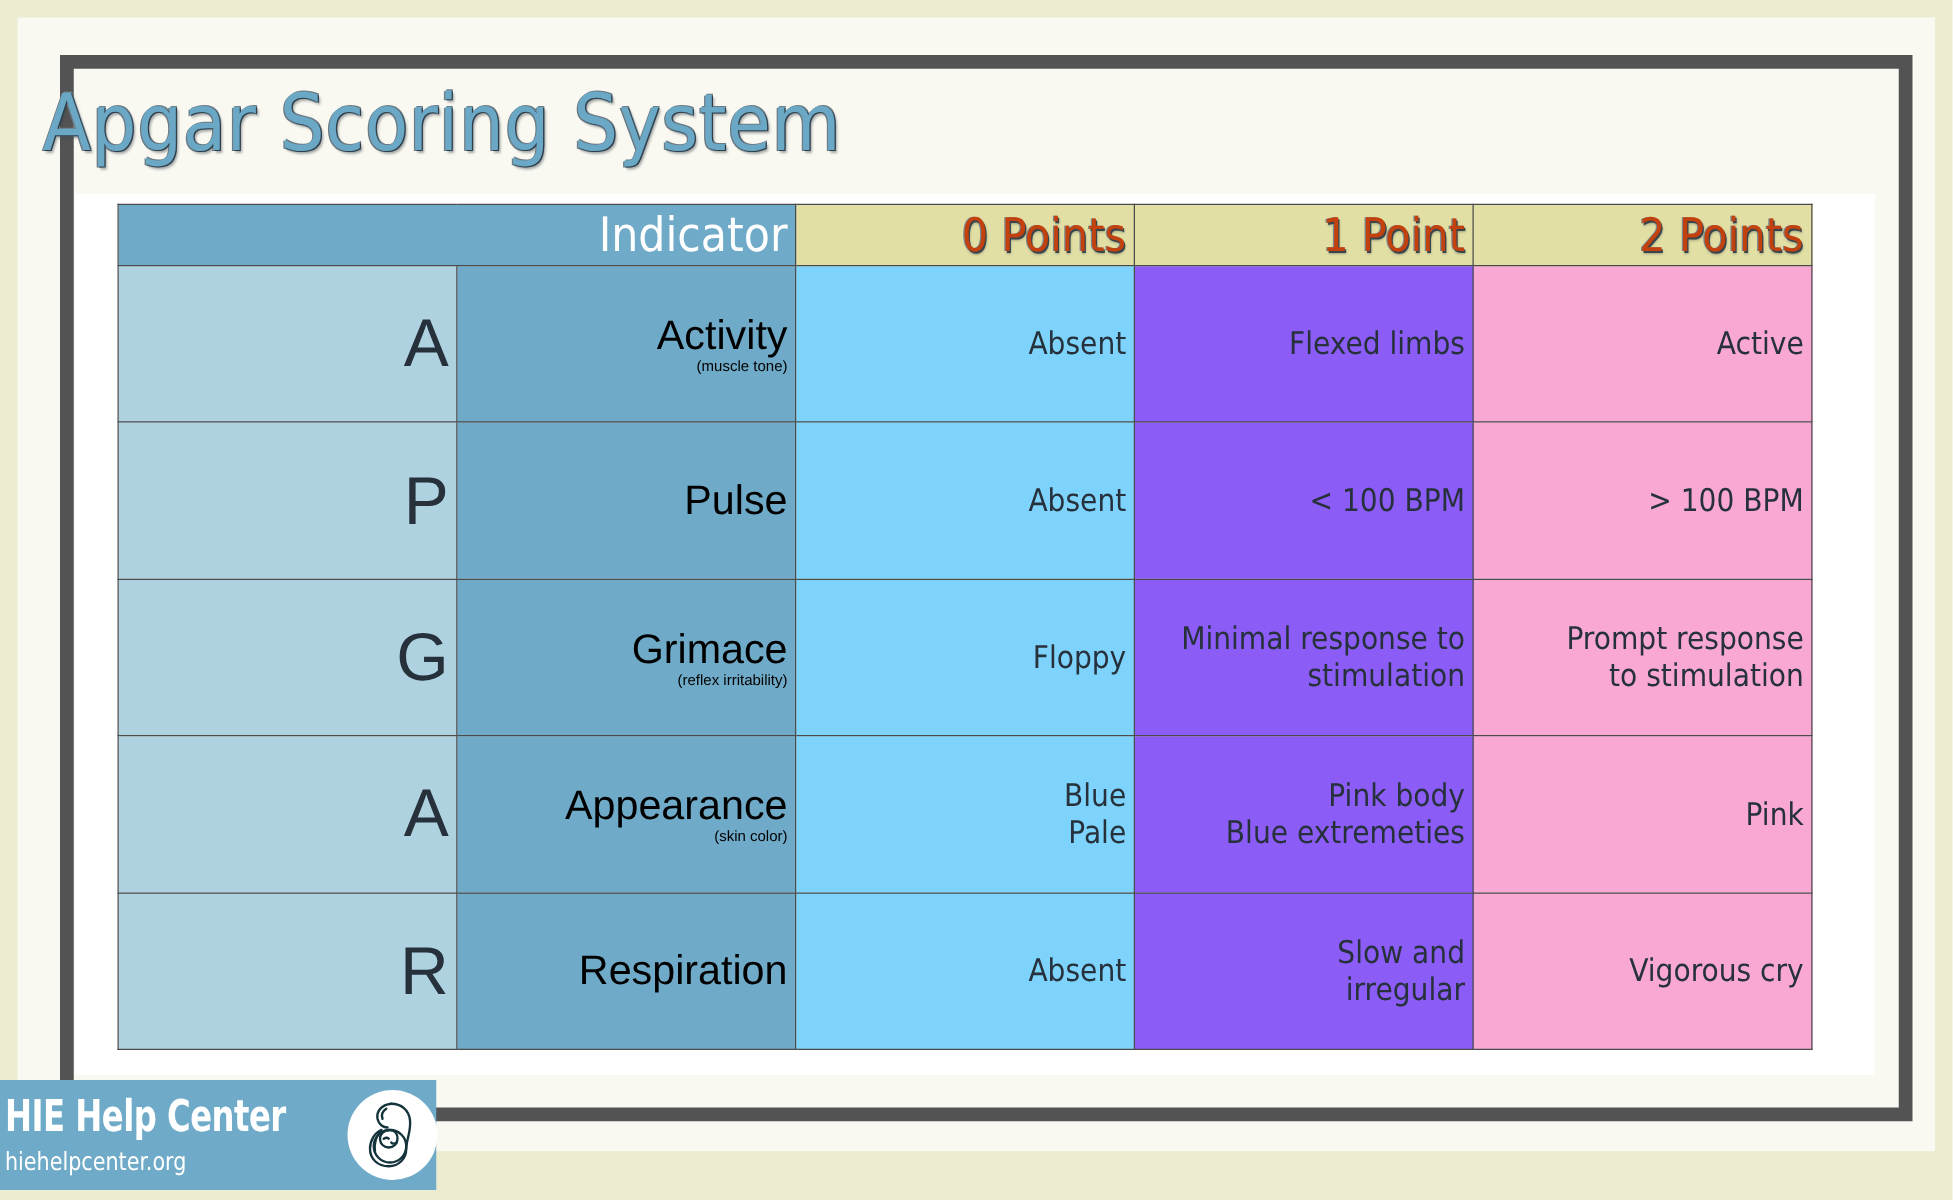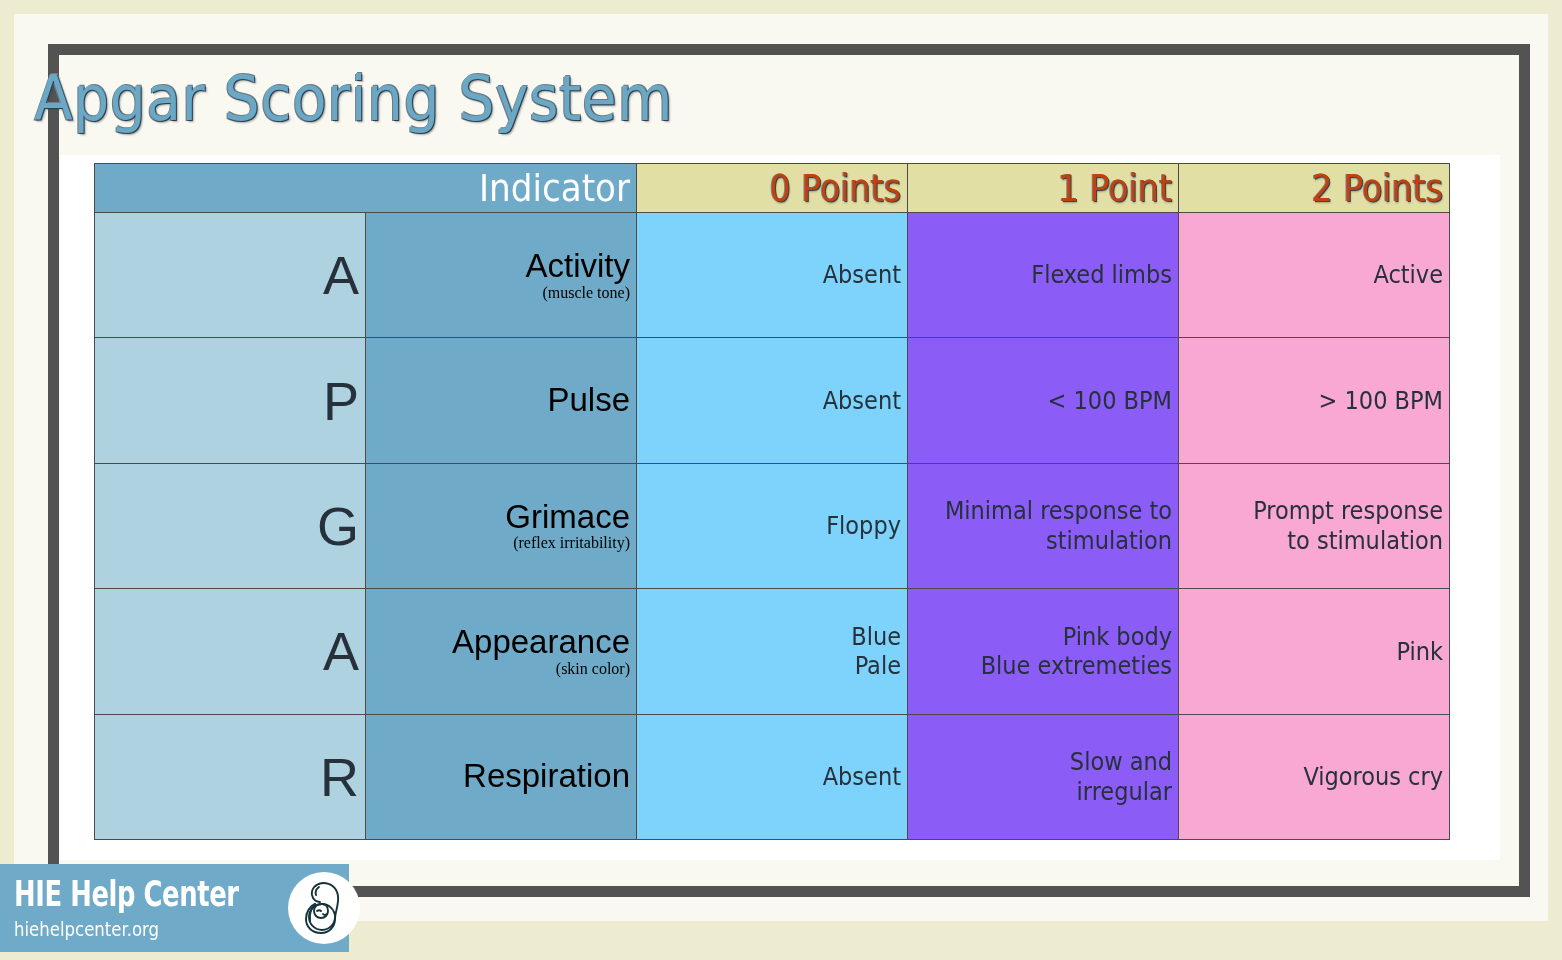--- a/index.html
+++ b/index.html
@@ -128,24 +128,24 @@
     line-height: 1.05;
   }
   .iname .main {
     display: block;
     font-size: 33px;
     font-weight: 400;
     font-family: "Liberation Sans", sans-serif;
   }
   .iname .sub {
     display: block;
-    font-size: 16px;
+    font-size: 12px;
     font-weight: 400;
     margin-top: 1px;
-    font-family: Liberation Serif, serif;
+    font-family: Liberation Sans, sans-serif;
   }
 
   
   .c0 { background: #7dd3fc; width: 295px; }
   .c1 { background: #8b5cf6; width: 295px; margin-top: 30px; }
   .c2 { background: #f9a8d4; width: 292px; }
 
   .val {
     color: #26313c;
     font-size: 25px;
@@ -161,21 +161,21 @@
     position: absolute;
     left: 0;
     bottom: 8px;
     width: 349px;
     height: 88px;
     background: #6fabc8;
     display: flex;
     align-items: center;
   }
   .logo-text {
-    padding-left: 14px;
+    padding-left: 4px;
     flex: 1;
   }
   .logo-title {
     color: #ffffff;
     font-size: 35px;
     font-weight: 700;
     font-family: "DejaVu Sans", sans-serif;
     font-stretch: condensed;
     letter-spacing: -0.5px;
     line-height: 1;

